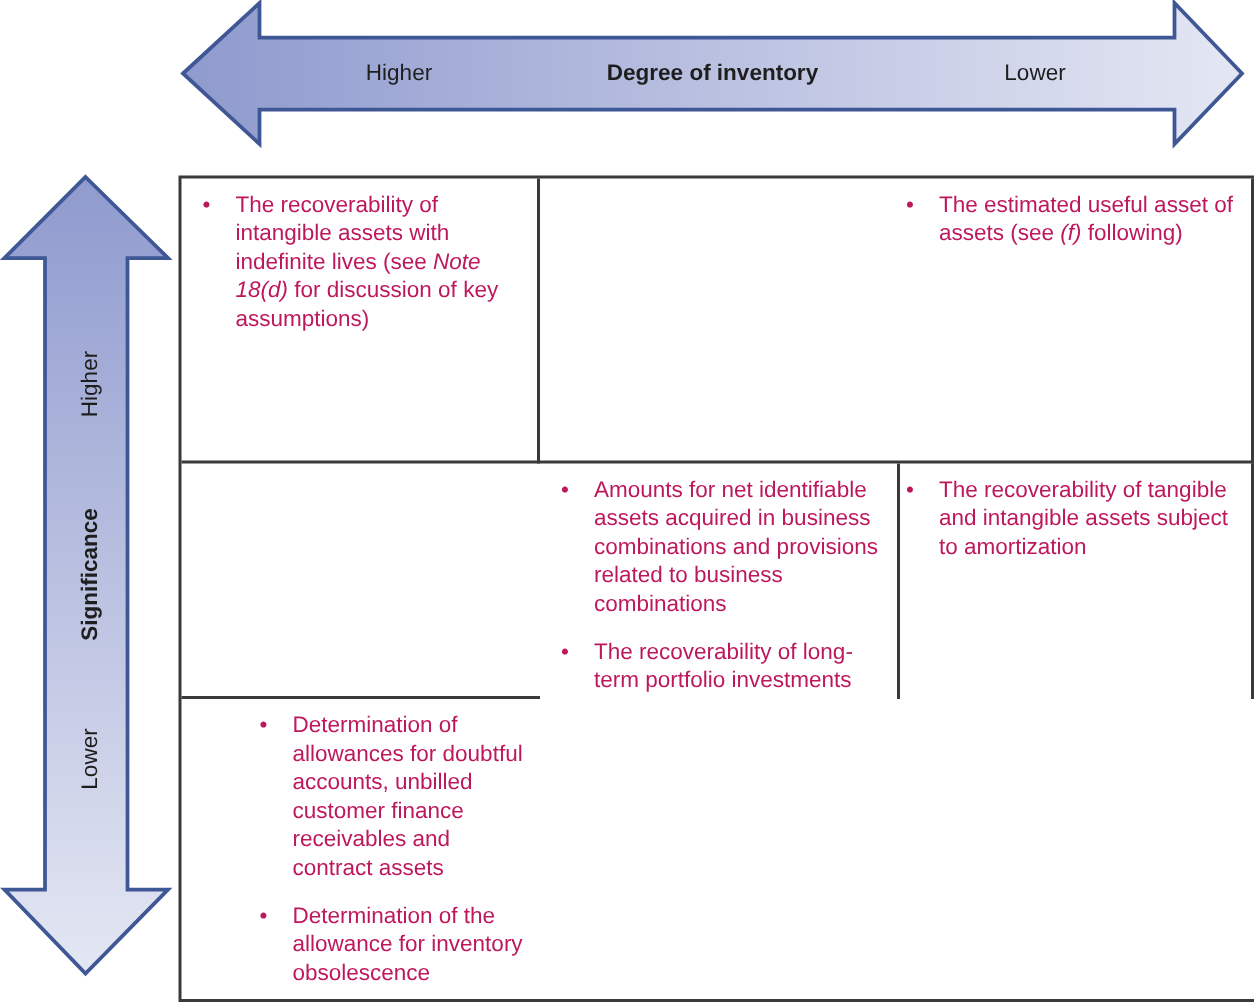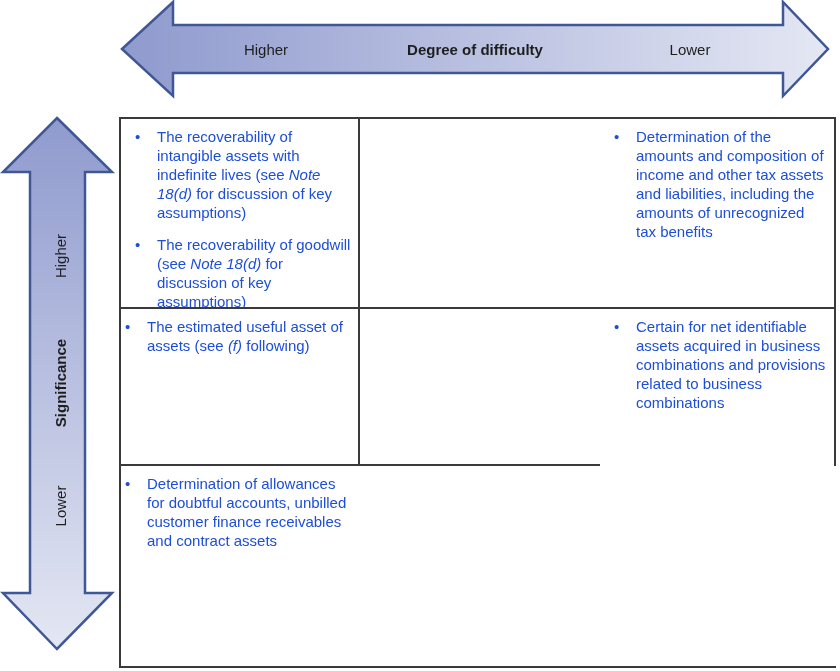--- a/index.html
+++ b/index.html
@@ -17,26 +17,26 @@
   .grid{
     position:absolute;left:119px;top:117px;width:719px;height:551px;
     box-sizing:border-box;border:2px solid #3a3a3a;background:#ffffff;
     display:grid;grid-template-columns:239px 240px 1fr;grid-template-rows:190px 157px 1fr;
   }
   .cell{
     box-sizing:border-box;border-right:2px solid #3a3a3a;border-bottom:2px solid #3a3a3a;
     padding:8px 6px 0 0;overflow:hidden;
   }
   .cell.col1{padding-left:10px;}
-  .cell.lastcol{border-right:none;}
+  .cell.lastcol{border-right:none;padding-left:48px;}
   .cell.lastrow{border-bottom:none;}
   .cell ul{margin:0;padding:0;list-style:none;}
   .cell li{
     position:relative;padding-left:26px;margin:0 0 13px 0;
-    font-size:15px;line-height:19px;color:#1d4ed8;
+    font-size:15px;line-height:19px;color:#be185d;
   }
   .cell li::before{content:"\2022";position:absolute;left:4px;top:0;}
   .cell li em{font-style:italic;}
 </style>
 </head>
 <body>
 
 <div class="stage">
 
   <svg class="arrows" width="840" height="671" viewBox="0 0 840 671">
@@ -48,51 +48,52 @@
       <linearGradient id="grad-v" x1="0" y1="0" x2="0" y2="1">
         <stop offset="0" stop-color="#8f9ace"></stop>
         <stop offset="1" stop-color="#e4e7f3"></stop>
       </linearGradient>
     </defs>
     <polygon points="122,49 173,2 173,25 783,25 783,2 828,49 783,96 783,73 173,73 173,96" fill="url(#grad-h)" stroke-width="2.5" stroke="#3f5795"></polygon>
     <polygon points="57,118 112,172 85,172 85,593 112,593 57,649 3,593 30,593 30,172 3,172" fill="url(#grad-v)" stroke-width="2.5" stroke="#3f5795"></polygon>
   </svg>
 
   <span class="axis-label" style="left:266px;top:49px">Higher</span>
-  <span class="axis-label axis-title" style="left:475px;top:49px">Degree of difficulty</span>
+  <span class="axis-label axis-title" style="left:475px;top:49px">Degree of inventory</span>
   <span class="axis-label" style="left:690px;top:49px">Lower</span>
 
   <span class="axis-label vrot" style="left:60px;top:256px">Higher</span>
   <span class="axis-label vrot axis-title" style="left:60px;top:383px">Significance</span>
   <span class="axis-label vrot" style="left:60px;top:506px">Lower</span>
 
   <div class="grid">
     <div class="cell col1">
         <ul>
           <li><span>The recoverability of intangible assets with indefinite lives (see </span><em>Note 18(d)</em><span> for discussion of key assumptions)</span></li>
-          <li><span>The recoverability of goodwill (see </span><em>Note 18(d)</em><span> for discussion of key assumptions)</span></li>
         </ul>
       </div>
     <div class="cell lastcol"></div>
-    <div class="cell col1">
-        <ul>
-          <li><span>Determination of the amounts and composition of income and other tax assets and liabilities, including the amounts of unrecognized tax benefits</span></li>
-        </ul>
-      </div>
     <div class="cell">
         <ul>
           <li><span>The estimated useful asset of assets (see </span><em>(f)</em><span> following)</span></li>
         </ul>
       </div>
     <div class="cell lastcol"></div>
     <div class="cell col1 lastrow">
         <ul>
-          <li><span>Certain for net identifiable assets acquired in business combinations and provisions related to business combinations</span></li>
+          <li><span>Amounts for net identifiable assets acquired in business combinations and provisions related to business combinations</span></li>
+          <li><span>The recoverability of long-term portfolio investments</span></li>
+        </ul>
+      </div>
+    <div class="cell lastrow">
+        <ul>
+          <li><span>The recoverability of tangible and intangible assets subject to amortization</span></li>
         </ul>
       </div>
     <div class="cell lastcol lastrow">
         <ul>
           <li><span>Determination of allowances for doubtful accounts, unbilled customer finance receivables and contract assets</span></li>
+          <li><span>Determination of the allowance for inventory obsolescence</span></li>
         </ul>
       </div>
   </div>
 
 </div>
 
 </body></html>

